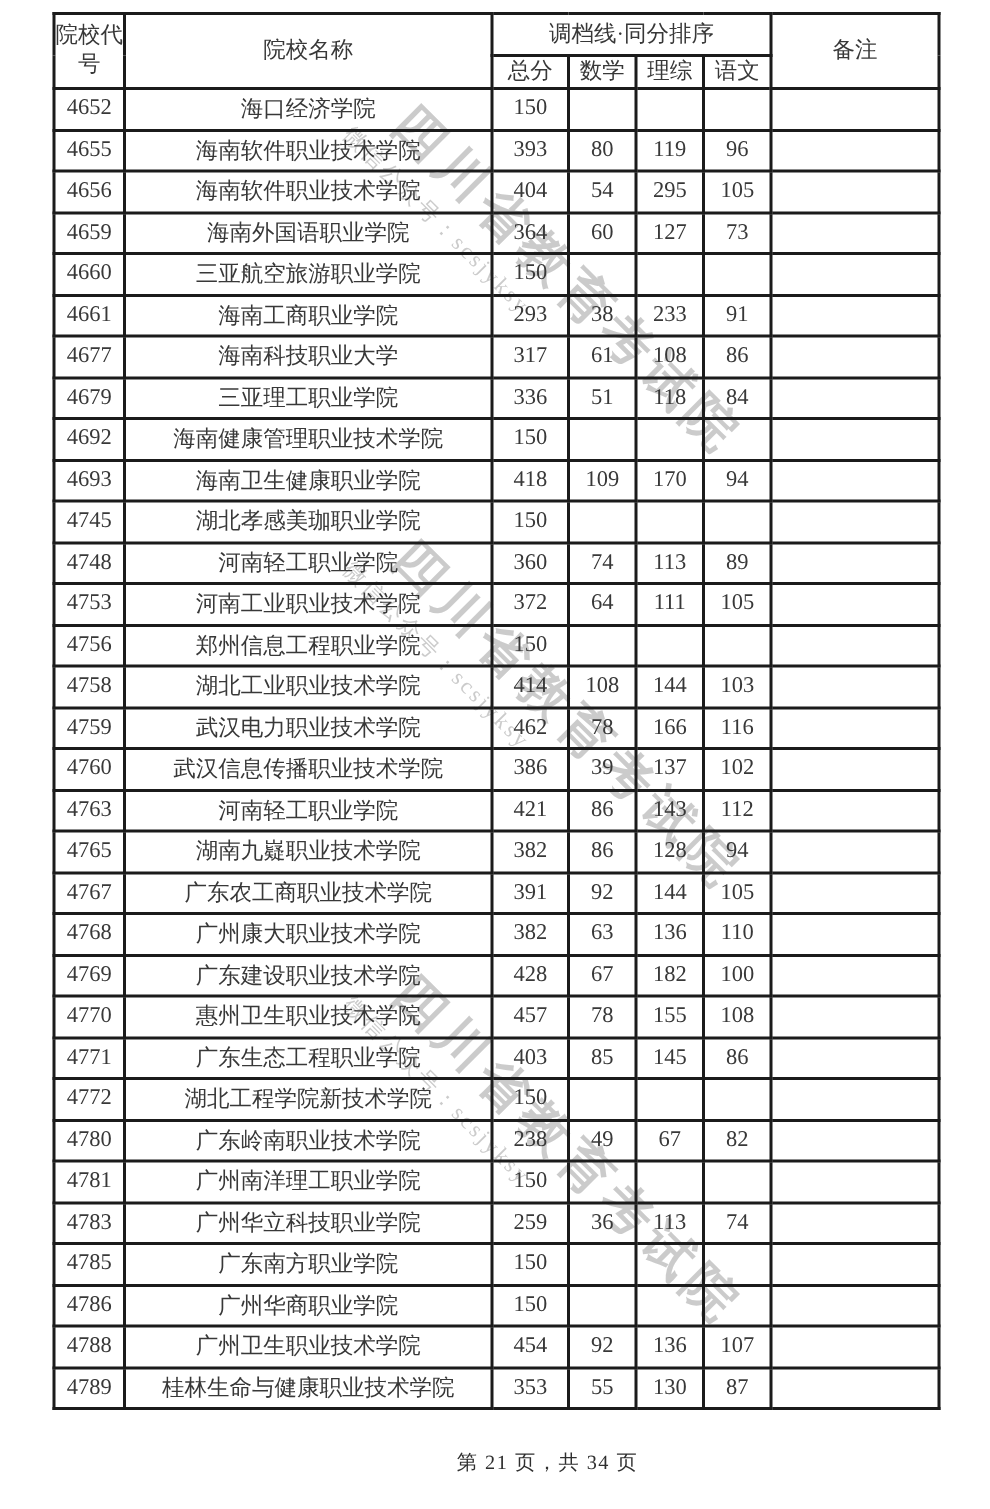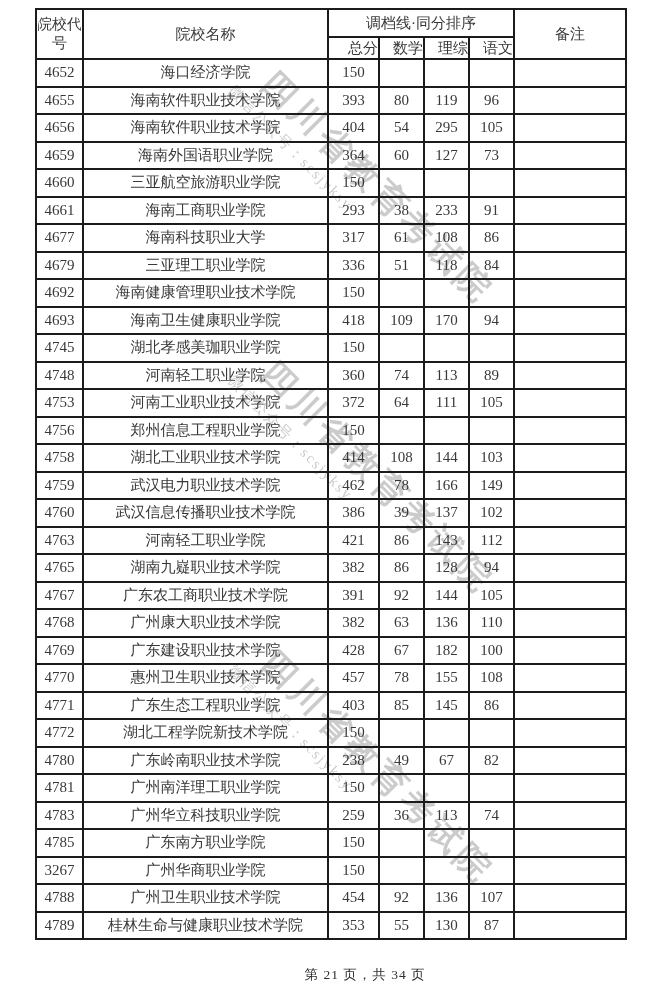--- a/index.html
+++ b/index.html
@@ -32,22 +32,22 @@
     width:590px;border-collapse:collapse;table-layout:fixed;
     background:transparent;
   }
   .score th,.score td{
     border:2px solid var(--border);
     font-weight:normal;text-align:center;vertical-align:middle;
     padding:0;color:var(--text);overflow:hidden;
   }
   .score thead th{font-size:15px;line-height:1.25;}
   .score thead tr.h1 th{height:26px;}
-  .score thead tr.h2 th{height:20px;text-align:right;}
-  th.c-code{white-space:normal;border-radius:18px;}
+  .score thead tr.h2 th{height:20px;}
+  th.c-code{white-space:normal;}
   .score tbody td{height:25.5px;font-size:15px;white-space:nowrap;}
   col.c-code{width:47px;}
   col.c-name{width:245px;}
   col.c-total{width:51px;}
   col.c-math{width:45px;}
   col.c-science{width:45px;}
   col.c-chinese{width:45px;}
   col.c-remark{width:112px;}
   
   .footer{
@@ -234,21 +234,21 @@
           <td class="c-science">144</td>
           <td class="c-chinese">103</td>
           <td class="c-remark"></td>
         </tr>
         <tr>
           <td class="c-code">4759</td>
           <td class="c-name">武汉电力职业技术学院</td>
           <td class="c-total">462</td>
           <td class="c-math">78</td>
           <td class="c-science">166</td>
-          <td class="c-chinese">149</td>
+          <td class="c-chinese">116</td>
           <td class="c-remark"></td>
         </tr>
         <tr>
           <td class="c-code">4760</td>
           <td class="c-name">武汉信息传播职业技术学院</td>
           <td class="c-total">386</td>
           <td class="c-math">39</td>
           <td class="c-science">137</td>
           <td class="c-chinese">102</td>
           <td class="c-remark"></td>
@@ -355,21 +355,21 @@
         <tr>
           <td class="c-code">4785</td>
           <td class="c-name">广东南方职业学院</td>
           <td class="c-total">150</td>
           <td class="c-math"></td>
           <td class="c-science"></td>
           <td class="c-chinese"></td>
           <td class="c-remark"></td>
         </tr>
         <tr>
-          <td class="c-code">3267</td>
+          <td class="c-code">4786</td>
           <td class="c-name">广州华商职业学院</td>
           <td class="c-total">150</td>
           <td class="c-math"></td>
           <td class="c-science"></td>
           <td class="c-chinese"></td>
           <td class="c-remark"></td>
         </tr>
         <tr>
           <td class="c-code">4788</td>
           <td class="c-name">广州卫生职业技术学院</td>

